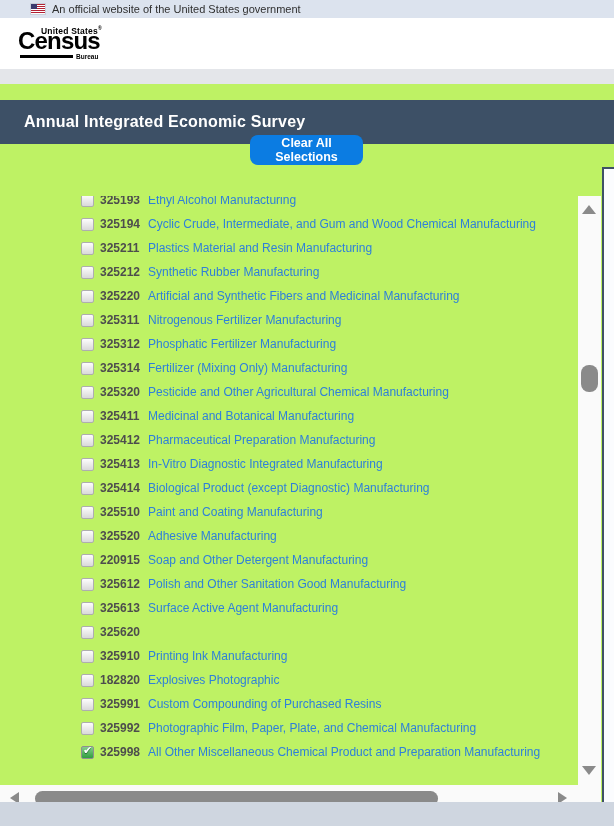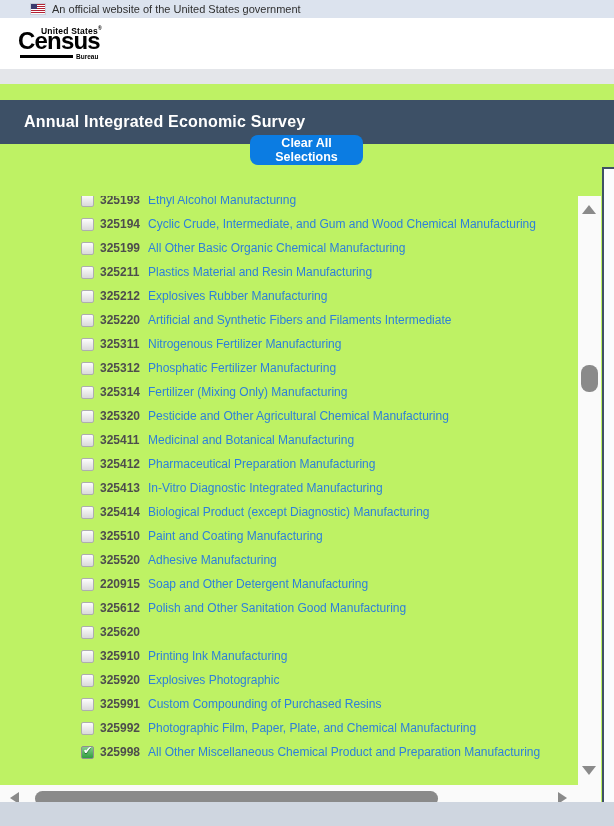--- a/index.html
+++ b/index.html
@@ -142,42 +142,37 @@
       <span class="code">325193</span>
       <a class="desc" href="#">Ethyl Alcohol Manufacturing</a>
     </label>
 
     <label class="row">
       <span class="cb"></span>
       <span class="code">325194</span>
       <a class="desc" href="#">Cyclic Crude, Intermediate, and Gum and Wood Chemical Manufacturing</a>
     </label>
 
-    <label class="row">
-      <span class="cb"></span>
-      <span class="code">325199</span>
-      <a class="desc" href="#">All Other Basic Organic Chemical Manufacturing</a>
-    </label>
 
     <label class="row">
       <span class="cb"></span>
       <span class="code">325211</span>
       <a class="desc" href="#">Plastics Material and Resin Manufacturing</a>
     </label>
 
     <label class="row">
       <span class="cb"></span>
       <span class="code">325212</span>
-      <a class="desc" href="#">Explosives Rubber Manufacturing</a>
+      <a class="desc" href="#">Synthetic Rubber Manufacturing</a>
     </label>
 
     <label class="row">
       <span class="cb"></span>
       <span class="code">325220</span>
-      <a class="desc" href="#">Artificial and Synthetic Fibers and Filaments Intermediate</a>
+      <a class="desc" href="#">Artificial and Synthetic Fibers and Medicinal Manufacturing</a>
     </label>
 
     <label class="row">
       <span class="cb"></span>
       <span class="code">325311</span>
       <a class="desc" href="#">Nitrogenous Fertilizer Manufacturing</a>
     </label>
 
     <label class="row">
       <span class="cb"></span>
@@ -238,35 +233,40 @@
       <span class="code">220915</span>
       <a class="desc" href="#">Soap and Other Detergent Manufacturing</a>
     </label>
 
     <label class="row">
       <span class="cb"></span>
       <span class="code">325612</span>
       <a class="desc" href="#">Polish and Other Sanitation Good Manufacturing</a>
     </label>
 
+    <label class="row">
+      <span class="cb"></span>
+      <span class="code">325613</span>
+      <a class="desc" href="#">Surface Active Agent Manufacturing</a>
+    </label>
 
     <label class="row">
       <span class="cb"></span>
       <span class="code">325620</span>
     </label>
 
     <label class="row">
       <span class="cb"></span>
       <span class="code">325910</span>
       <a class="desc" href="#">Printing Ink Manufacturing</a>
     </label>
 
     <label class="row">
       <span class="cb"></span>
-      <span class="code">325920</span>
+      <span class="code">182820</span>
       <a class="desc" href="#">Explosives Photographic</a>
     </label>
 
     <label class="row">
       <span class="cb"></span>
       <span class="code">325991</span>
       <a class="desc" href="#">Custom Compounding of Purchased Resins</a>
     </label>
 
     <label class="row">

